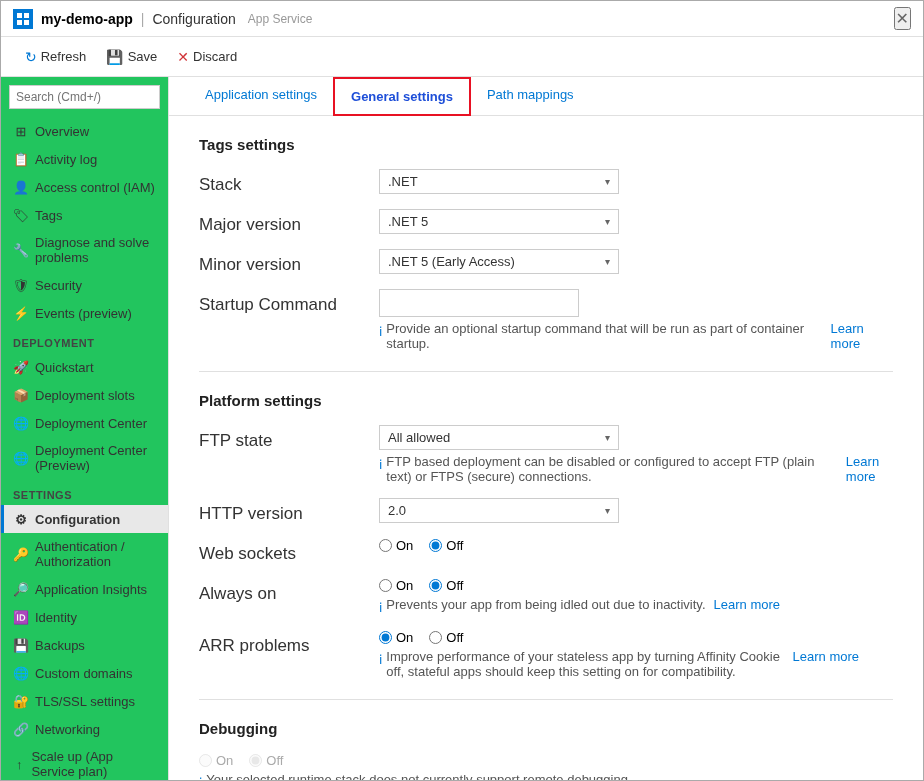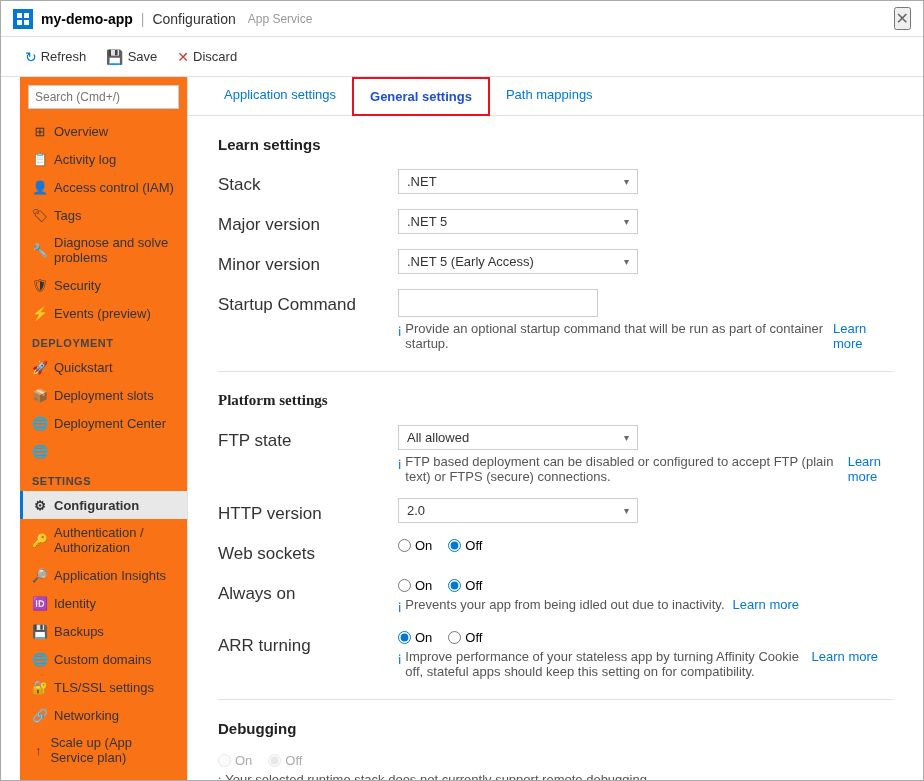--- a/index.html
+++ b/index.html
@@ -8,21 +8,21 @@
     .title-bar { height: 36px; background: #fff; border-bottom: 1px solid #e0e0e0; display: flex; align-items: center; padding: 0 12px; justify-content: space-between; }
     .title-left { display: flex; align-items: center; gap: 8px; }
     .title-icon { width: 20px; height: 20px; background: #0078d4; display: flex; align-items: center; justify-content: center; }
     .title-icon svg { fill: white; }
     .close-btn { cursor: pointer; color: #666; font-size: 16px; }
     .toolbar { height: 40px; background: #fff; border-bottom: 1px solid #e0e0e0; display: flex; align-items: center; padding: 0 16px; gap: 4px; }
     .toolbar-btn { display: flex; align-items: center; gap: 4px; padding: 4px 8px; cursor: pointer; color: #333; border: none; background: transparent; font-size: 13px; }
     .toolbar-btn .icon { font-size: 14px; color: #0078d4; }
     .toolbar-btn.discard .icon { color: #d13438; }
     .main-layout { display: flex; flex: 1; overflow: hidden; }
-    .sidebar { width: 168px; min-width: 168px; background: #f97316; border-right: 1px solid #e0e0e0; overflow-y: auto; margin-left: 19px; }
+    .sidebar { width: 168px; min-width: 168px; background: #22c55e; border-right: 1px solid #e0e0e0; overflow-y: auto; }
     .sidebar-search { padding: 8px; }
     .sidebar-search input { width: 100%; padding: 4px 6px; border: 1px solid #ccc; font-size: 12px; color: #333; }
     .nav-item { display: flex; align-items: center; gap: 6px; padding: 6px 12px; cursor: pointer; color: #333; font-size: 12.5px; }
     .nav-item.active { background: #e0e0e0; font-weight: 600; }
     .nav-item .nav-icon { width: 16px; height: 16px; display: flex; align-items: center; justify-content: center; font-size: 13px; }
     .nav-section { padding: 10px 12px 4px; font-size: 11px; font-weight: 700; color: #444; text-transform: uppercase; letter-spacing: 0.5px; }
     .active-highlight { border-left: 3px solid #0078d4; padding-left: 9px; }
     .content { flex: 1; overflow-y: auto; background: #fff; padding: 0; }
     .tabs { display: flex; border-bottom: 1px solid #e0e0e0; padding: 0 20px; }
     .tab { padding: 10px 16px; cursor: pointer; color: #0078d4; font-size: 13px; border-bottom: 2px solid transparent; text-align: center; }
@@ -38,21 +38,21 @@
     .form-select .chevron { color: #666; font-size: 10px; }
     .form-input { border: 1px solid #ccc; padding: 4px 8px; min-width: 200px; max-width: 240px; height: 28px; font-size: 13px; }
     .info-text { font-size: 12px; color: #555; margin-top: 4px; display: flex; align-items: flex-start; gap: 4px; }
     .info-icon { color: #0078d4; font-size: 13px; margin-top: 1px; }
     .info-link { color: #0078d4; cursor: pointer; }
     .divider { border: none; border-top: 1px solid #e0e0e0; margin: 20px 0; }
     .radio-group { display: flex; align-items: flex-start; gap: 16px; }
     .radio-item { display: flex; align-items: center; gap: 4px; cursor: pointer; }
     .radio-item input[type=radio] { accent-color: #0078d4; }
     .disabled-radio input[type=radio] { opacity: 0.5; }
-    .platform-section { margin-top: 4px; font-family: Liberation Serif, serif; }
+    .platform-section { margin-top: 4px; }
   </style>
 </head>
 <body>
 
 <div class="window">
 
   <div class="title-bar">
     <div class="title-left">
       <div class="title-icon">
         <svg width="12" height="12" viewBox="0 0 12 12">
@@ -129,20 +129,21 @@
       <div class="nav-item">
         <span class="nav-icon">📦</span>
         <span>Deployment slots</span>
       </div>
       <div class="nav-item">
         <span class="nav-icon">🌐</span>
         <span>Deployment Center</span>
       </div>
       <div class="nav-item">
         <span class="nav-icon">🌐</span>
+        <span>Deployment Center (Preview)</span>
       </div>
 
       <div class="nav-section">Settings</div>
       <div class="nav-item active active-highlight" style="border-left:3px solid #0078d4; background:#e8e8e8;">
         <span class="nav-icon">⚙</span>
         <span>Configuration</span>
       </div>
       <div class="nav-item">
         <span class="nav-icon">🔑</span>
         <span>Authentication / Authorization</span>
@@ -187,21 +188,21 @@
         <div class="tab active-tab">
           <span>General settings</span>
         </div>
         <div class="tab plain-tab">
           <span>Path mappings</span>
         </div>
       </div>
 
       <div class="content-body">
 
-        <div class="section-title">Learn settings</div>
+        <div class="section-title">Tags settings</div>
 
         <div class="form-row">
           <div class="form-label">Stack</div>
           <div class="form-control">
             <div class="form-select">
               <span>.NET</span>
               <span class="chevron">▾</span>
             </div>
           </div>
         </div>
@@ -298,21 +299,21 @@
             </div>
             <div class="info-text">
               <span class="info-icon">ℹ</span>
               <span>Prevents your app from being idled out due to inactivity.</span>
               <span class="info-link" style="margin-left:4px;">Learn more</span>
             </div>
           </div>
         </div>
 
         <div class="form-row">
-          <div class="form-label">ARR turning</div>
+          <div class="form-label">ARR problems</div>
           <div class="form-control">
             <div class="radio-group">
               <label class="radio-item">
                 <input type="radio" name="arr_affinity" checked="" style="">
                 <span>On</span>
               </label>
               <label class="radio-item">
                 <input type="radio" name="arr_affinity" style="">
                 <span>Off</span>
               </label>

